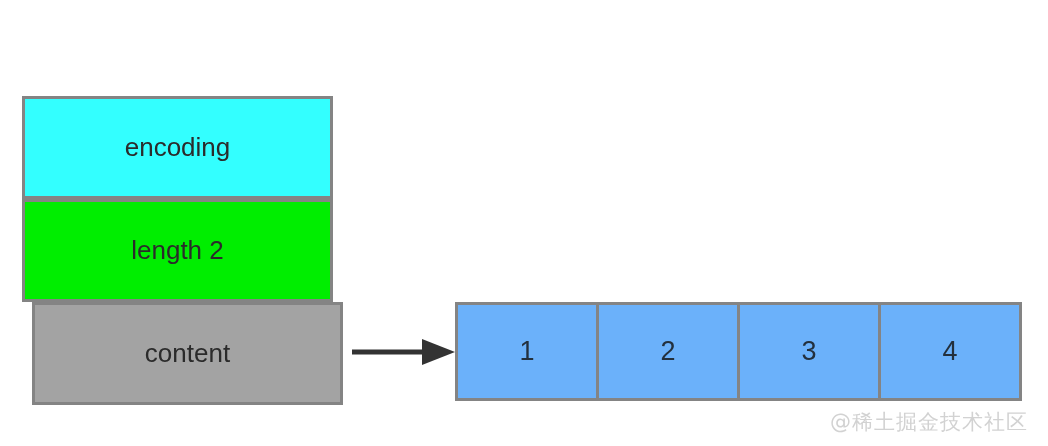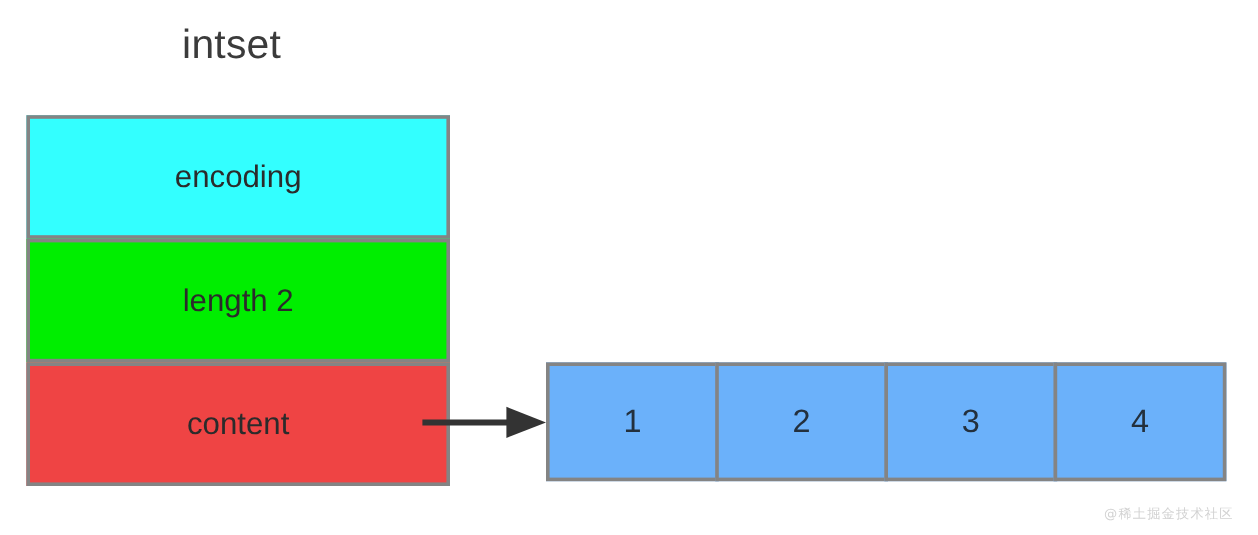--- a/index.html
+++ b/index.html
@@ -37,34 +37,34 @@
     position: absolute;
     left: 22px;
     top: 96px;
     width: 331px;
     height: 309px;
     box-sizing: border-box;
   }
   .struct-field {
     position: absolute;
     left: 0;
-    width: 353px;
+    width: 311px;
     height: 103px;
     box-sizing: border-box;
     border: 3px solid #848484;
     display: flex;
     align-items: center;
     justify-content: center;
     font-size: 26px;
     color: #2b2b2b;
     white-space: nowrap;
   }
   .struct-field.f0 { top: 0px;   background: #33ffff; }
   .struct-field.f1 { top: 103px; background: #00ee00; }
-  .struct-field.f2 { top: 206px; background: #ef4444; }
+  .struct-field.f2 { top: 206px; background: #a3a3a3; margin-left: 10px; }
   .field-label { pointer-events: none; }
 
   
   .pointer-arrow {
     position: absolute;
     left: 350px;
     top: 336px;
     width: 108px;
     height: 32px;
   }
@@ -92,33 +92,32 @@
     font-size: 27px;
     color: #23303d;
   }
   .array-cell:first-child { margin-left: 0; }
 
   
   .watermark {
     position: absolute;
     right: 20px;
     bottom: 10px;
-    font-size: 11px;
+    font-size: 21px;
     color: #d2d2d2;
     letter-spacing: 1px;
     white-space: nowrap;
     font-family: "DejaVu Sans", sans-serif;
   }
 </style>
 </head>
 <body>
 
 <div id="canvas">
 
-  <div class="diagram-title">intset</div>
 
   <div class="struct-stack">
 
     <div class="struct-field f0">
       <span class="field-label">encoding</span>
     </div>
 
     <div class="struct-field f1">
       <span class="field-label">length 2</span>
     </div>

